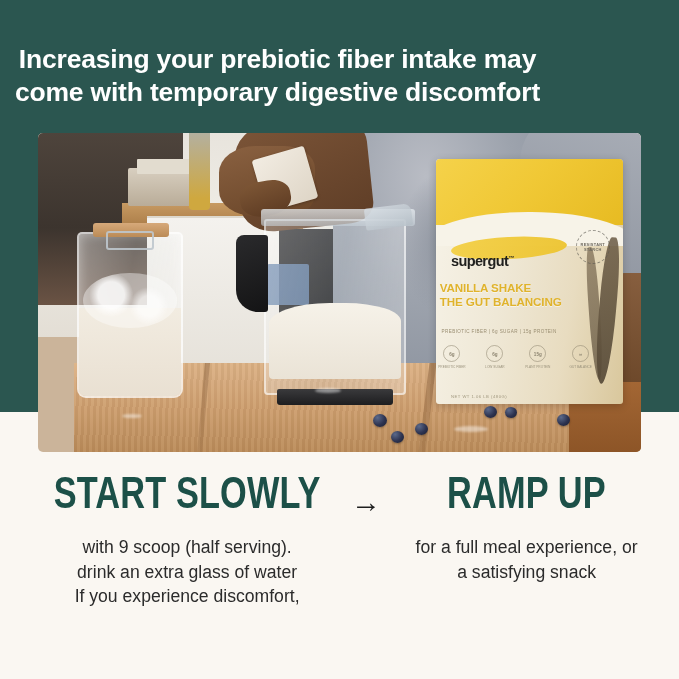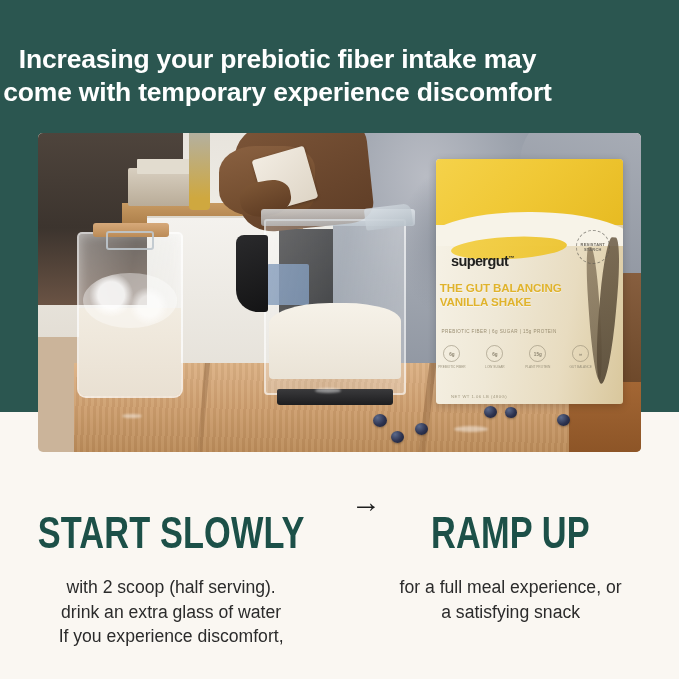--- a/index.html
+++ b/index.html
@@ -345,23 +345,22 @@
   
   .columns{
     position:absolute;
     left:0; top:470px;
     width:679px;
     display:flex;
     z-index:5;
   }
   .col{
     flex:1;
-    padding:0 0;
+    padding:0 16px;
     text-align:center;
-    margin-top:40px;
   }
   .col-title{
     color:#1c5048;
     font-size:44px;
     font-weight:bold;
     letter-spacing:0.2px;
     line-height:46px;
     transform:scaleX(0.78);
     transform-origin:center;
     white-space:nowrap;
@@ -388,21 +387,21 @@
 </style>
 </head>
 <body>
 
 <div id="infographic">
 
   <div class="green-panel"></div>
 
   <div class="headline">
     <span class="hl-line">Increasing your prebiotic fiber intake may</span>
-    <span class="hl-line">come with temporary experience discomfort</span>
+    <span class="hl-line">come with temporary digestive discomfort</span>
   </div>
 
   <div class="photo">
     <div class="photo-scene">
 
       <div class="bg-wall"></div>
       <div class="bg-cabinet-dark"></div>
       <div class="bg-counter"></div>
       <div class="bg-books"></div>
       <div class="bg-books2"></div>
@@ -445,22 +444,22 @@
         <div class="pouch-top"></div>
         <div class="pouch-swoosh"></div>
         <div class="pouch-vanilla"></div>
         <div class="pouch-vanilla2"></div>
 
         <div class="brand">
           <span>supergut</span><sup>™</sup>
         </div>
 
         <div class="pouch-title">
+          <div>VANILLA SHAKE</div>
           <div>THE GUT BALANCING</div>
-          <div>VANILLA SHAKE</div>
         </div>
 
         <div class="pouch-sub">PREBIOTIC FIBER  |  6g SUGAR  |  15g PROTEIN</div>
 
         <div class="badge-rs">
           <span>RESISTANT</span>
           <span>STARCH</span>
         </div>
 
         <div class="icon-row">
@@ -498,21 +497,21 @@
     </div>
   </div>
 
   <div class="arrow">→</div>
 
   <div class="columns">
 
     <div class="col col-left">
       <div class="col-title">START SLOWLY</div>
       <div class="col-body">
-        <div>with 2 scoop (half serving).</div>
+        <div>with 9 scoop (half serving).</div>
         <div>drink an extra glass of water</div>
         <div>If you experience discomfort,</div>
       </div>
     </div>
 
     <div class="col col-right">
       <div class="col-title">RAMP UP</div>
       <div class="col-body">
         <div>for a full meal experience, or</div>
         <div>a satisfying snack</div>

